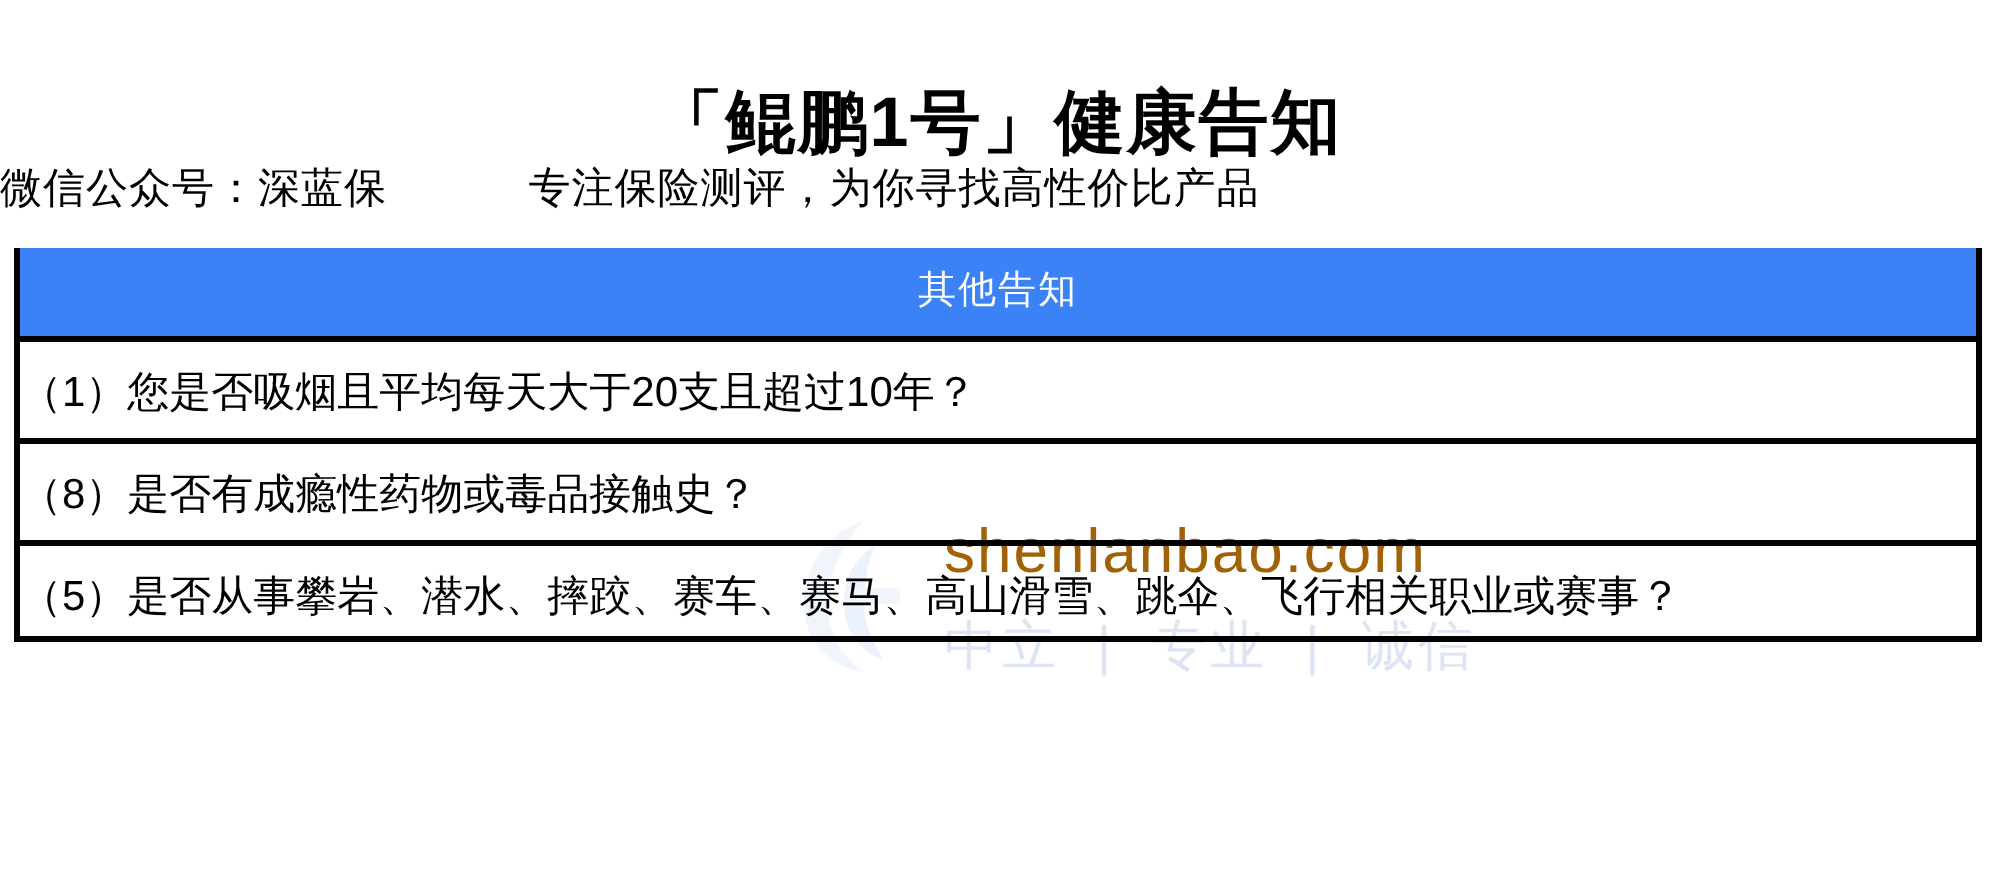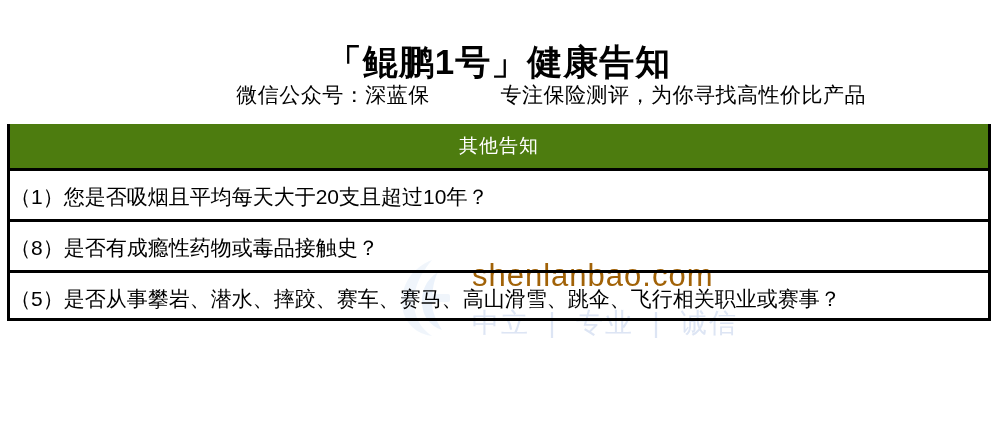--- a/index.html
+++ b/index.html
@@ -79,21 +79,21 @@
     white-space: nowrap;
     margin-top: 32px;
   }
 
   
   .subtitle {
     position: absolute;
     left: 0;
     top: 80px;
     width: 866px;
-    text-align: right;
+    text-align: left;
     font-size: 21px;
     line-height: 30px;
     letter-spacing: 0.5px;
     z-index: 2;
     white-space: nowrap;
   }
   .sub-gap {
     display: inline-block;
     width: 58px;
   }
@@ -103,21 +103,21 @@
     position: absolute;
     left: 7px;
     top: 124px;
     width: 984px;
     z-index: 2;
     border-left: 3px solid #000;
     border-right: 3px solid #000;
     box-sizing: border-box;
   }
   .thead {
-    background: #4d7c0f;
+    background: #3b82f6;
     color: #ffffff;
     height: 44px;
     line-height: 44px;
     text-align: center;
     font-size: 19px;
     letter-spacing: 1px;
   }
   .row {
     height: 51px;
     line-height: 51px;

